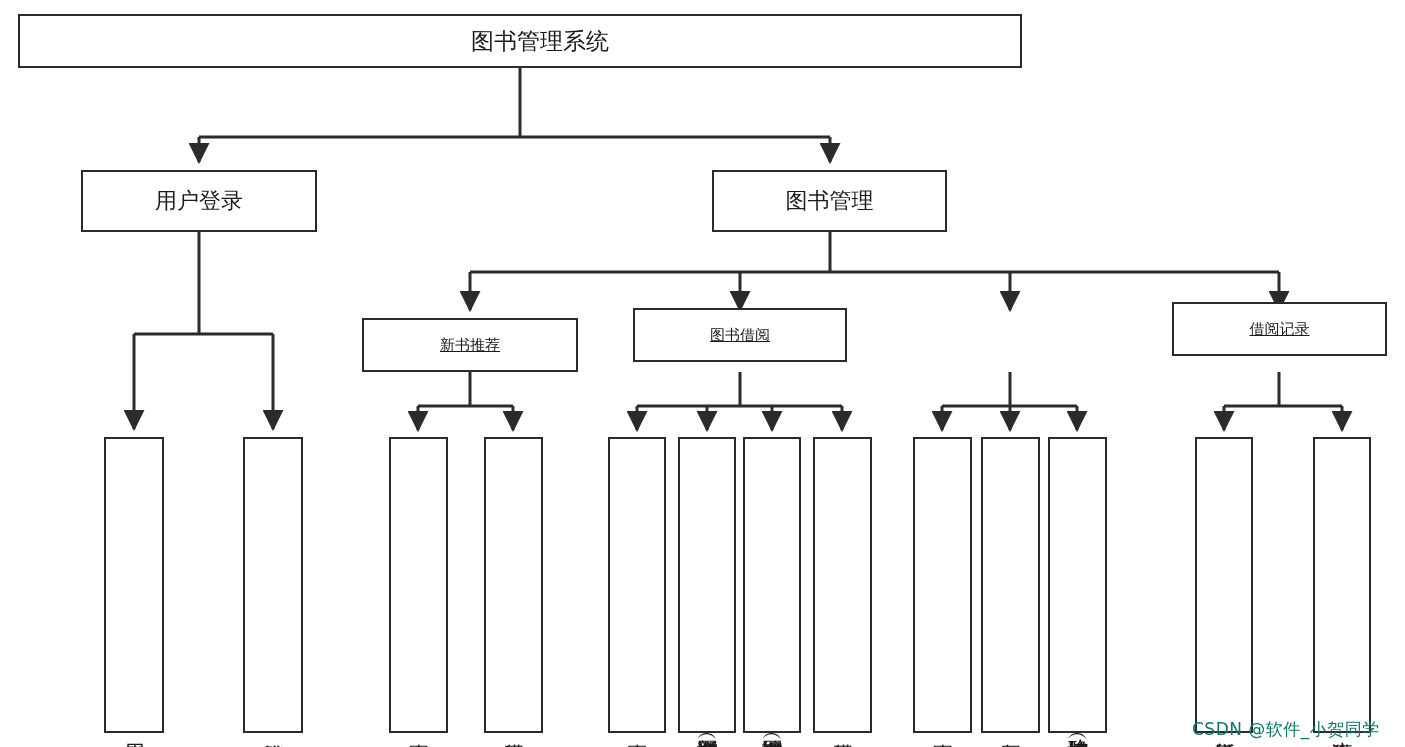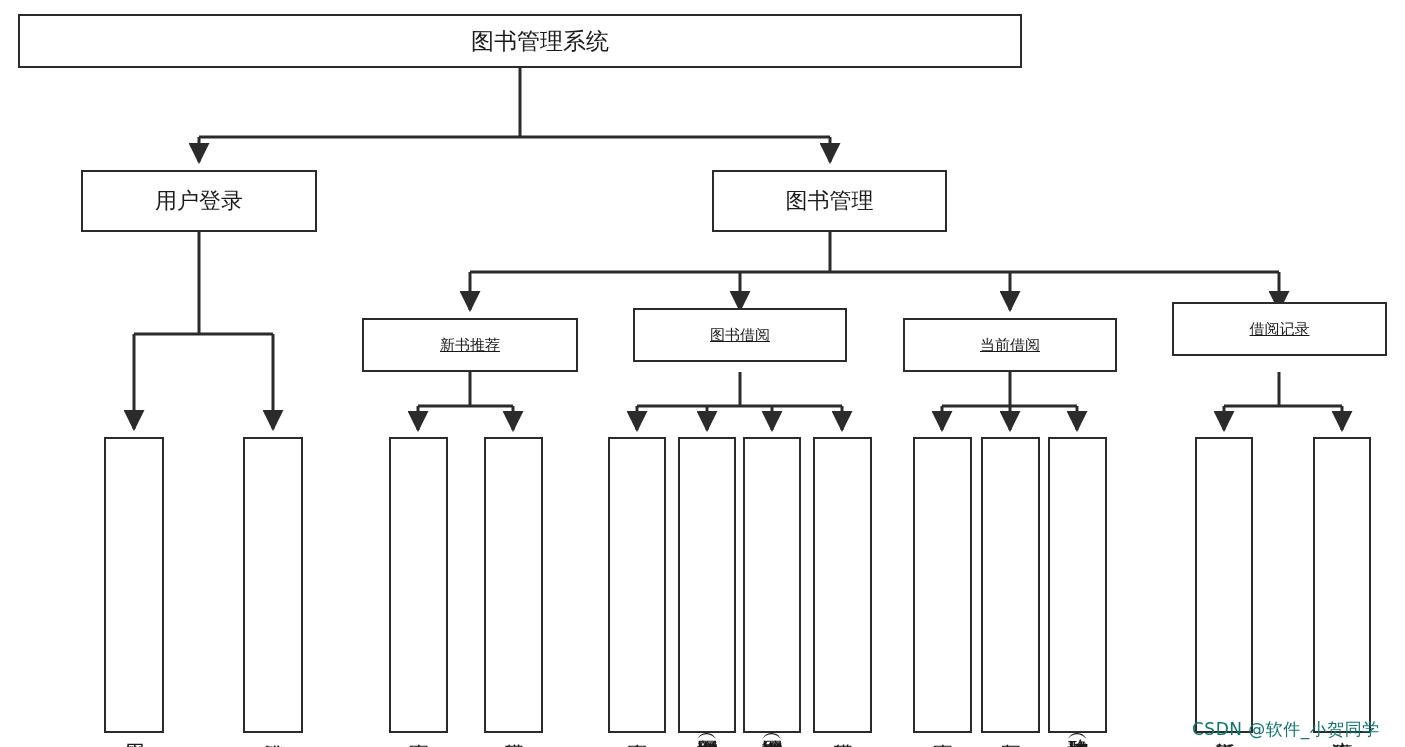--- a/index.html
+++ b/index.html
@@ -135,23 +135,20 @@
   <div class="node level2" style="left: 712px; top: 170px; width: 235px; height: 62px; text-align: right;">
     <span>图书管理</span>
   </div>
 
   <div class="node level3" style="left: 362px; top: 318px; width: 216px; height: 54px;">
     <span>新书推荐</span>
   </div>
   <div class="node level3" style="left: 633px; top: 308px; width: 214px; height: 54px;">
     <span>图书借阅</span>
   </div>
-  <div class="node level3" style="left: 903px; top: 318px; width: 214px; height: 54px;">
-    <span>当前借阅</span>
-  </div>
   <div class="node level3" style="left: 1172px; top: 302px; width: 215px; height: 54px;">
     <span>借阅记录</span>
   </div>
 
   <div class="node leaf" style="left: 104px; top: 437px; width: 60px; height: 296px;">
     <span class="vtext">用户登录</span>
   </div>
   <div class="node leaf" style="left: 243px; top: 437px; width: 60px; height: 296px;">
     <span class="vtext">注销登录</span>
   </div>

